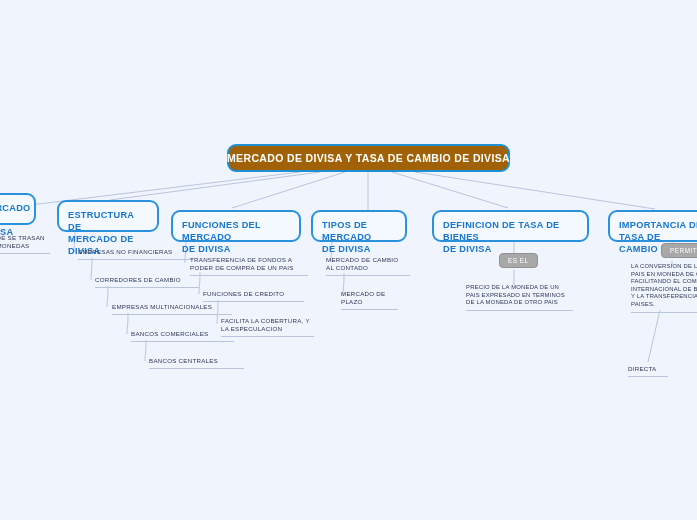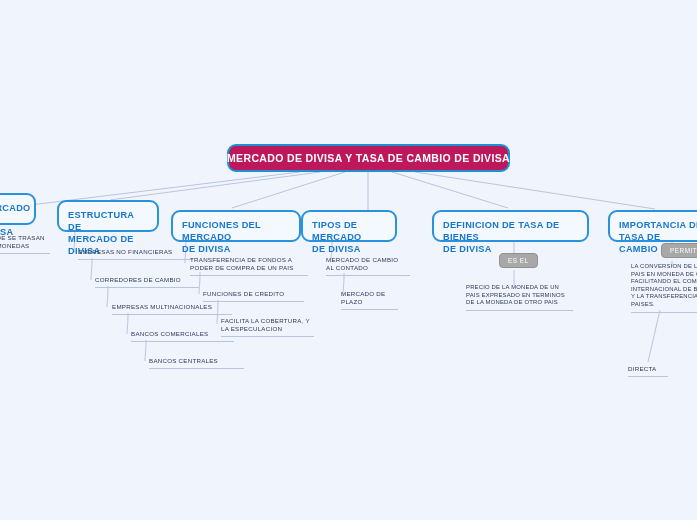--- a/index.html
+++ b/index.html
@@ -18,21 +18,21 @@
   }
   #wires {
     position: absolute; left: 0; top: 0;
     width: 697px; height: 520px;
     pointer-events: none;
   }
 
   
   .root-node {
     position: absolute;
-    background: #be185d;
+    background: #a16207;
     border: 2px solid #1e90d4;
     border-radius: 9px;
     color: #ffffff;
     font-size: 10.5px;
     font-weight: bold;
     letter-spacing: 0.35px;
     display: flex;
     align-items: center;
     justify-content: center;
     text-align: center;
@@ -148,21 +148,21 @@
   <div class="leaf" style="left:149px; top:357px; width:95px;">BANCOS CENTRALES</div>
 
   <div class="topic-node" style="left:171px; top:210px; width:130px; height:32px; white-space:pre-line;border-radius:9px;">FUNCIONES DEL MERCADO
 DE DIVISA</div>
   <div class="leaf" style="left:190px; top:256px; width:118px;">TRANSFERENCIA DE FONDOS A
 PODER DE COMPRA DE UN PAIS</div>
   <div class="leaf" style="left:203px; top:290px; width:101px;">FUNCIONES DE CREDITO</div>
   <div class="leaf" style="left:221px; top:317px; width:93px;">FACILITA LA COBERTURA, Y
 LA ESPECULACION</div>
 
-  <div class="topic-node" style="left:301px; top:210px; width:96px; height:32px; white-space:pre-line;">TIPOS DE MERCADO
+  <div class="topic-node" style="left:311px; top:210px; width:96px; height:32px; white-space:pre-line;">TIPOS DE MERCADO
 DE DIVISA</div>
   <div class="leaf" style="left:326px; top:256px; width:84px;">MERCADO DE CAMBIO
 AL CONTADO</div>
   <div class="leaf" style="left:341px; top:290px; width:57px;">MERCADO DE
 PLAZO</div>
 
   <div class="topic-node" style="left:432px; top:210px; width:157px; height:32px; white-space:pre-line;">DEFINICION DE TASA DE BIENES
 DE DIVISA</div>
   <div class="badge" style="left:499px; top:253px;">ES EL</div>
   <div class="note" style="left:466px; top:284px; width:107px;">PRECIO DE LA MONEDA DE UN

